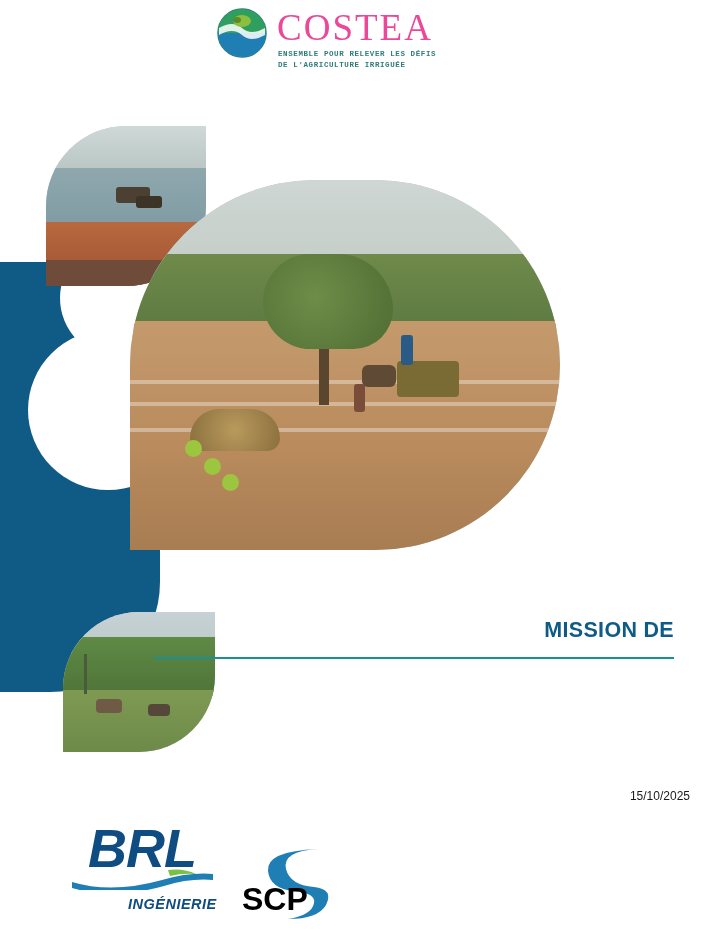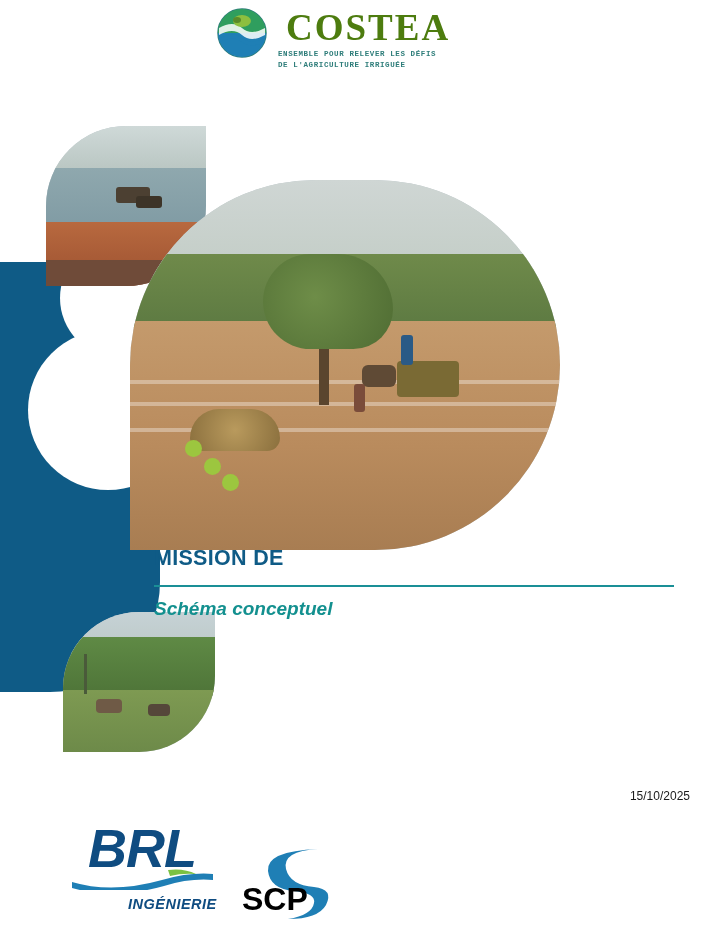--- a/index.html
+++ b/index.html
@@ -33,26 +33,26 @@
   }
   .costea-mark {
     position: absolute;
     left: 0;
     top: 2px;
     width: 58px;
     height: 50px;
   }
   .costea-word {
     position: absolute;
-    left: 73px;
+    left: 64px;
     top: 2px;
     font-size: 37px;
     letter-spacing: 2px;
-    font-weight: bold;
-    color: #4d7c0f;
+    font-weight: normal;
+    color: #ec4899;
     font-family: "Liberation Serif", serif;
     line-height: 40px;
   }
   .costea-tag {
     position: absolute;
     left: 65px;
     top: 43px;
     font-size: 7.5px;
     letter-spacing: 0.6px;
     color: #2e7d7a;
@@ -207,23 +207,23 @@
     background:#6f5a46; border-radius:4px; }
   .v-cow2 { position:absolute; left:56%; top:66%; width:22px; height:12px;
     background:#55473a; border-radius:4px; }
   .v-pole { position:absolute; left:14%; top:30%; width:3px; height:40px;
     background:#4a5a3a; }
 
   
   .title-block {
     position: absolute;
     right: 44px;
-    top: 544px;
+    top: 616px;
     width: 520px;
-    text-align: left;
+    text-align: right;
   }
   .title-main {
     color: #0f5b86;
     font-size: 21.5px;
     font-weight: bold;
     line-height: 29px;
     letter-spacing: 0.3px;
   }
   .title-rule {
     margin-top: 12px;
@@ -364,21 +364,20 @@
     <div class="v-pole"></div>
     <div class="v-cow"></div>
     <div class="v-cow2"></div>
   </div>
 
   <div class="title-block">
     <div class="title-main">
       <div>MISSION DE</div>
     </div>
     <div class="title-rule"></div>
-    <div class="subtitle">Schéma conceptuel</div>
   </div>
 
   <div class="doc-date">15/10/2025</div>
 
   <div class="logo-brl">
     <div class="brl-text">BRL</div>
     <svg class="brl-swoosh" viewBox="0 0 142 22">
       <path d="M0 14 Q40 26 90 12 Q118 4 141 6 L141 12 Q118 10 92 18 Q42 32 0 20 Z" fill="#1f7fb5"></path>
       <path d="M96 2 Q112 0 124 6 Q110 5 98 8 Z" fill="#7ac143"></path>
     </svg>

